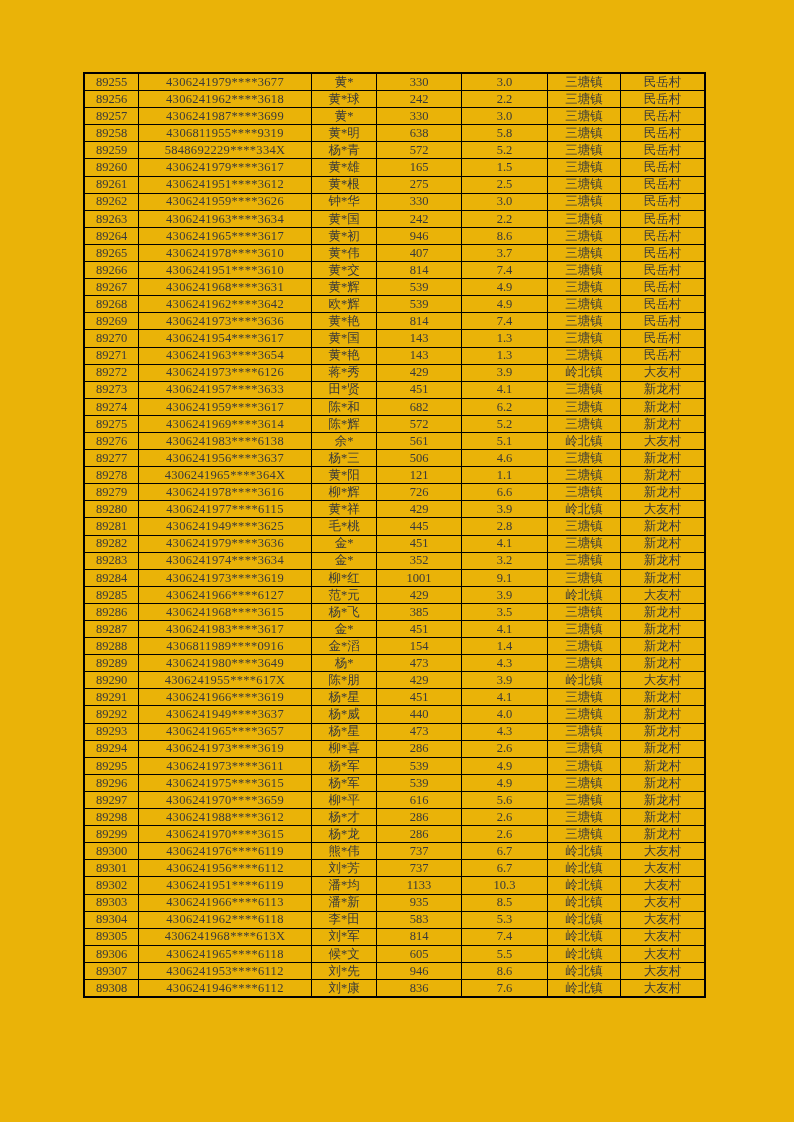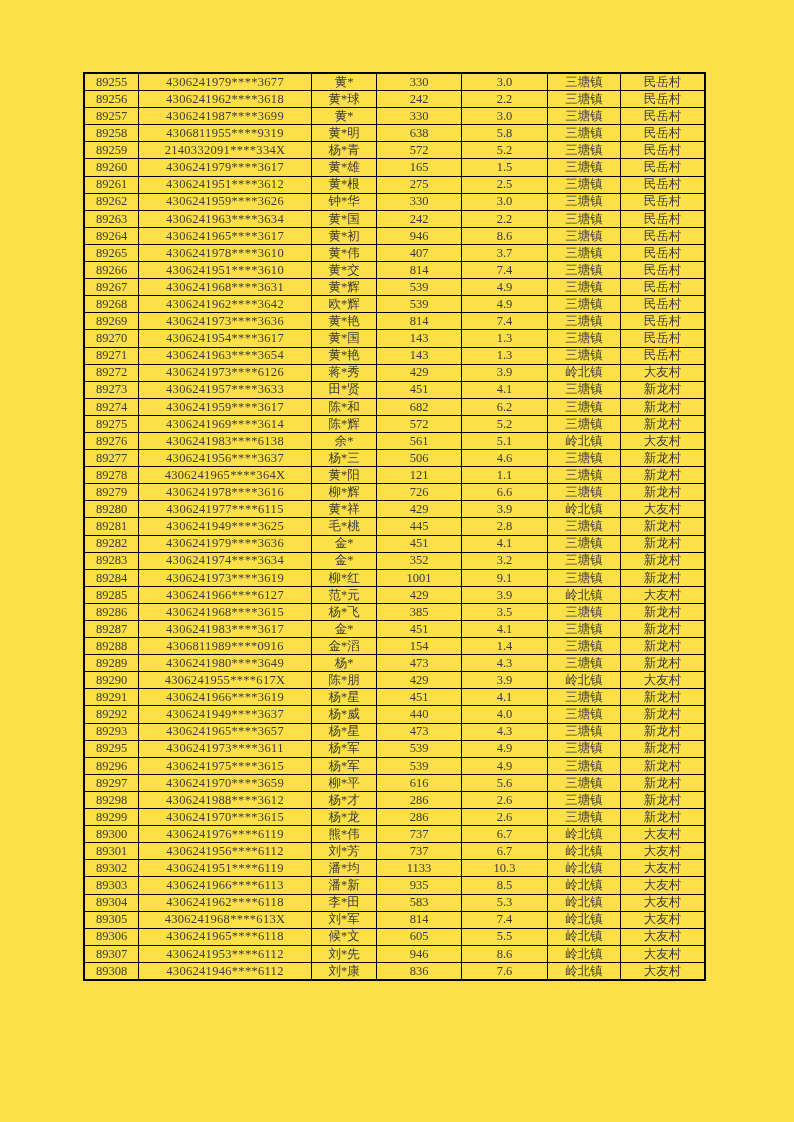--- a/index.html
+++ b/index.html
@@ -4,21 +4,21 @@
 <style>
   html, body {
     margin: 0;
     padding: 0;
     background: #ffffff;
   }
   .page {
     position: relative;
     width: 794px;
     height: 1122px;
-    background: #fde047;
+    background: #eab308;
     overflow: hidden;
     font-family: "Liberation Serif", "DejaVu Serif", serif;
   }
   table.records {
     position: absolute;
     left: 83px;
     top: 72px;
     border-collapse: collapse;
     table-layout: fixed;
     border: 2px solid #000000;
@@ -80,21 +80,21 @@
           <td class="col-index">89258</td>
           <td class="col-id">4306811955****9319</td>
           <td class="col-name">黄*明</td>
           <td class="col-amount">638</td>
           <td class="col-value">5.8</td>
           <td class="col-town">三塘镇</td>
           <td class="col-village">民岳村</td>
         </tr>
         <tr>
           <td class="col-index">89259</td>
-          <td class="col-id">2140332091****334X</td>
+          <td class="col-id">5848692229****334X</td>
           <td class="col-name">杨*青</td>
           <td class="col-amount">572</td>
           <td class="col-value">5.2</td>
           <td class="col-town">三塘镇</td>
           <td class="col-village">民岳村</td>
         </tr>
         <tr>
           <td class="col-index">89260</td>
           <td class="col-id">4306241979****3617</td>
           <td class="col-name">黄*雄</td>
@@ -394,20 +394,29 @@
         <tr>
           <td class="col-index">89293</td>
           <td class="col-id">4306241965****3657</td>
           <td class="col-name">杨*星</td>
           <td class="col-amount">473</td>
           <td class="col-value">4.3</td>
           <td class="col-town">三塘镇</td>
           <td class="col-village">新龙村</td>
         </tr>
         <tr>
+          <td class="col-index">89294</td>
+          <td class="col-id">4306241973****3619</td>
+          <td class="col-name">柳*喜</td>
+          <td class="col-amount">286</td>
+          <td class="col-value">2.6</td>
+          <td class="col-town">三塘镇</td>
+          <td class="col-village">新龙村</td>
+        </tr>
+        <tr>
           <td class="col-index">89295</td>
           <td class="col-id">4306241973****3611</td>
           <td class="col-name">杨*军</td>
           <td class="col-amount">539</td>
           <td class="col-value">4.9</td>
           <td class="col-town">三塘镇</td>
           <td class="col-village">新龙村</td>
         </tr>
         <tr>
           <td class="col-index">89296</td>

